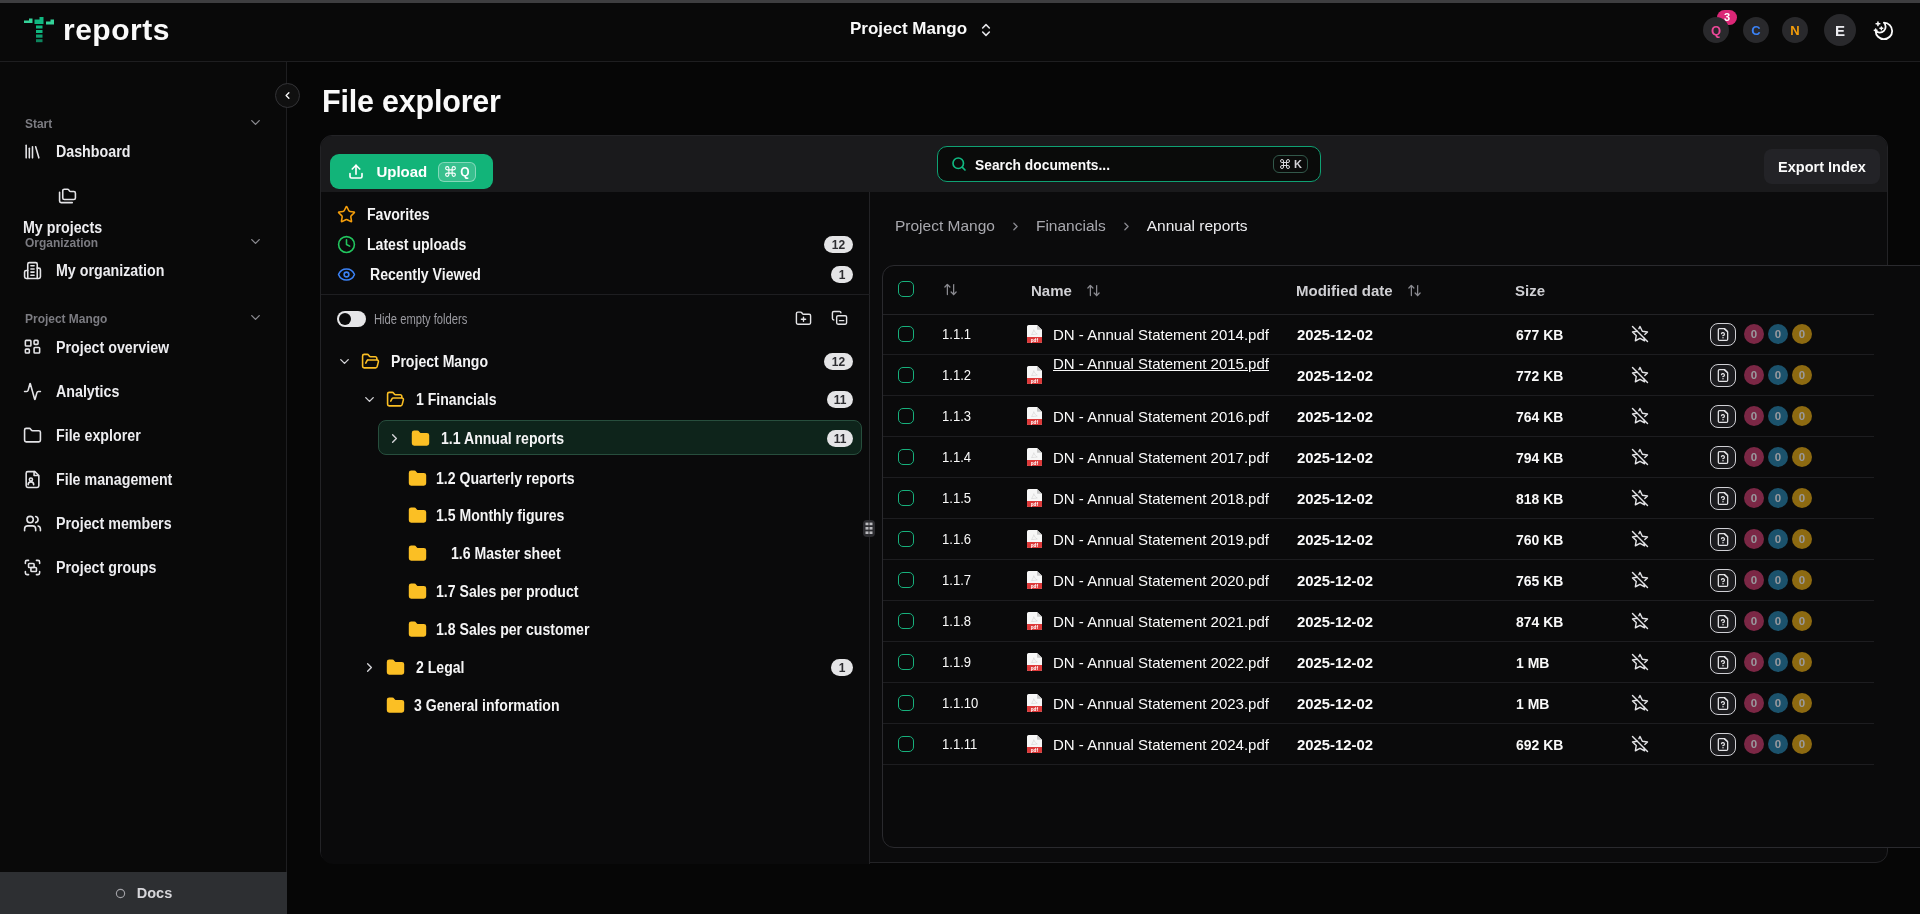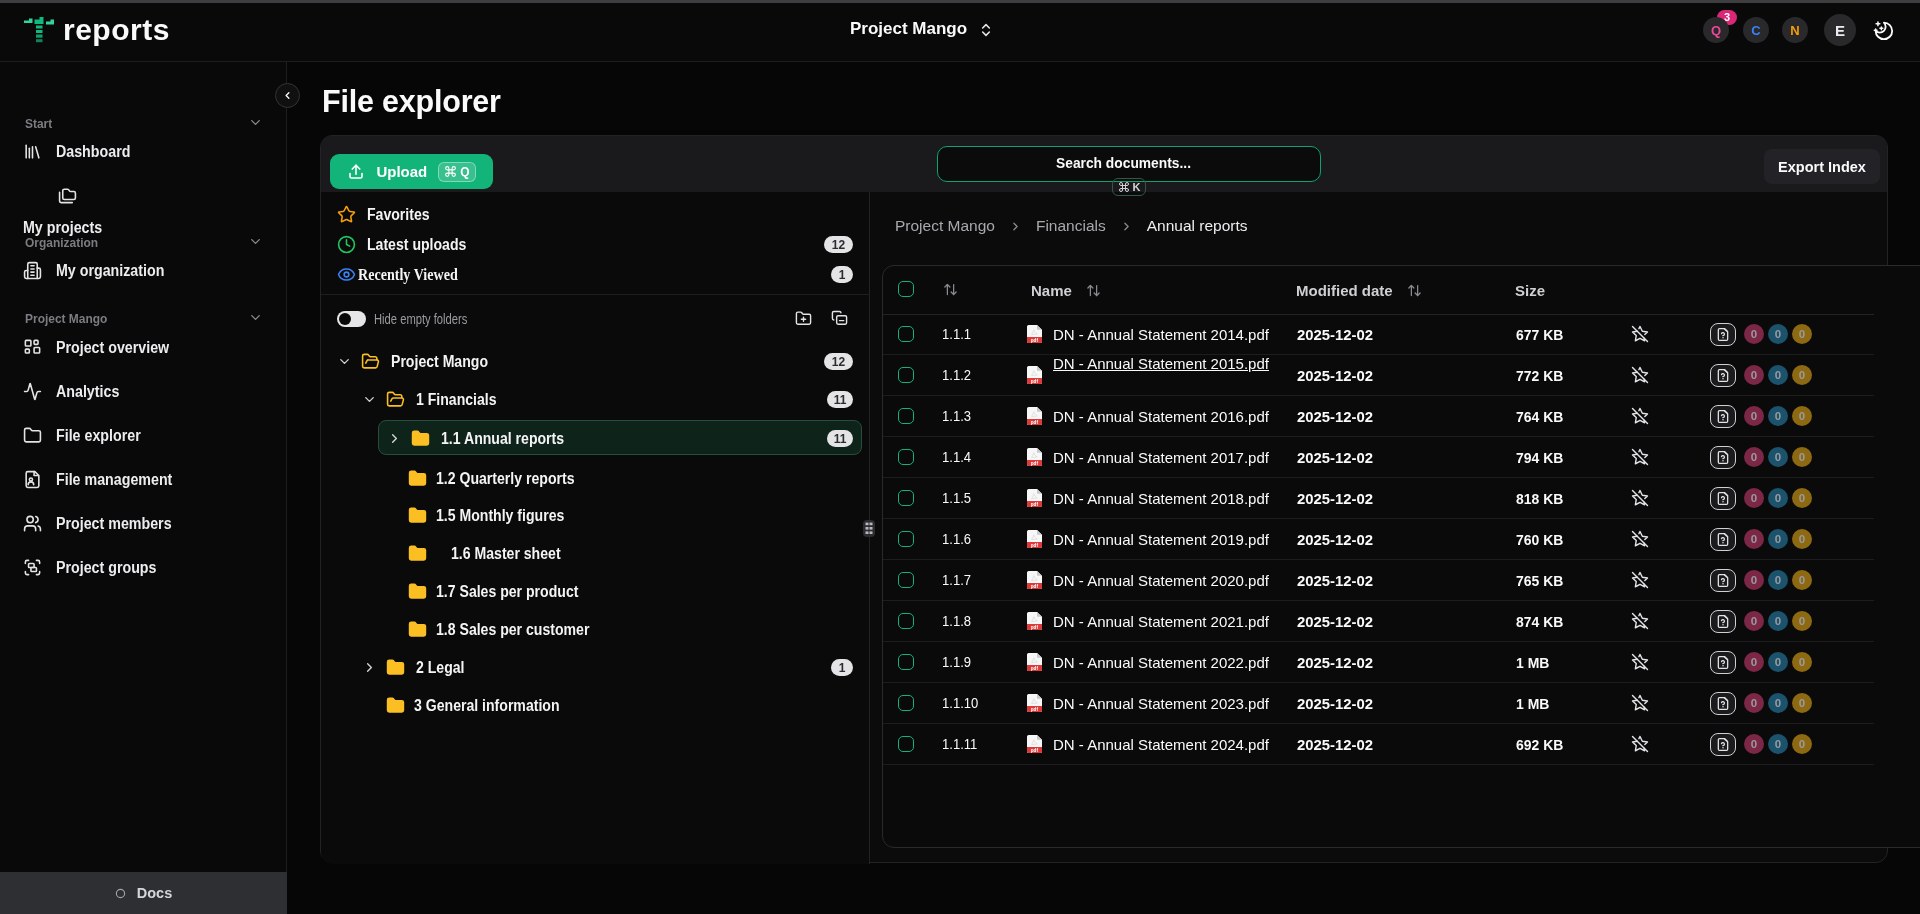--- a/index.html
+++ b/index.html
@@ -42,21 +42,21 @@
   #panel { position:absolute; left:320px; top:135px; width:1568px; height:728px; background:#0b0b0c;
     border:1px solid #232326; border-radius:12px; }
   #toolbar { position:absolute; left:0; top:0; width:1566px; height:56px; background:#1a1a1c;
     border-radius:11px 11px 0 0; }
   #uploadbtn { position:absolute; left:9px; top:18px; width:163px; height:35px; background:#12b479;
     border-radius:9px; display:flex; align-items:center; justify-content:center; gap:11px;
     color:#fff; font-size:15px; font-weight:700; }
   .kbd { background:rgba(255,255,255,.16); border:1px solid rgba(255,255,255,.38); border-radius:6px;
     padding:2px 5px; font-size:12px; font-weight:600; display:flex; align-items:center; gap:3px;}
   #search { position:absolute; left:616px; top:10px; width:384px; height:36px; background:#0a0b0a;
-    border:1px solid #0fa173; border-radius:10px; display:flex; align-items:center; padding:0 12px; gap:7px;flex-direction:column;}
+    border:1px solid #0fa173; border-radius:10px; display:flex; align-items:center; padding:0 12px; gap:7px;}
   #search .ph { color:#fafafa; font-size:15px; font-weight:600; flex:1; transform:scaleX(.92); transform-origin:left center;}
   #search .kbd { background:transparent; border:1px solid #32584a; color:#d4d4d8; }
   #exportbtn { position:absolute; left:1443px; top:13px; width:116px; height:35px; background:#232327;
     border-radius:8px; color:#fafafa; font-size:14.5px; font-weight:600; display:flex; align-items:center; justify-content:center;}
 
   
   #tree { position:absolute; left:0px; top:56px; width:549px; height:672px; background:#0a0a0b;
     border-right:1px solid #232326; border-bottom-left-radius:12px;}
   .trow { position:absolute; display:flex; align-items:center; color:#fafafa;text-align:center; }
   .tlabel { font-size:16px; font-weight:600; color:#f4f4f5; display:inline-block;
@@ -290,21 +290,21 @@
         </svg>
         <span class="tlabel">Favorites</span>
       </div>
     <div class="trow" style="left:16px; top:43px; gap:11px;">
         <svg width="19" height="19" viewBox="0 0 24 24" fill="none" stroke="#22c55e" stroke-width="2" stroke-linecap="round" stroke-linejoin="round">
           <circle cx="12" cy="12" r="10"></circle>
           <path d="M12 6v6l4 2"></path>
         </svg>
         <span class="tlabel">Latest uploads</span>
       </div>
-    <div class="trow" style="left:16px; top:73px; gap:2px;font-family:Liberation Serif, serif;">
+    <div class="trow" style="left:16px; top:73px; gap:14px;">
         <svg width="19" height="19" viewBox="0 0 24 24" fill="none" stroke="#3b82f6" stroke-width="2" stroke-linecap="round" stroke-linejoin="round">
           <path d="M2.062 12.348a1 1 0 0 1 0-.696 10.75 10.75 0 0 1 19.876 0 1 1 0 0 1 0 .696 10.75 10.75 0 0 1-19.876 0"></path>
           <circle cx="12" cy="12" r="3"></circle>
         </svg>
         <span class="tlabel">Recently Viewed</span>
       </div>
     <div class="badge" style="left:503px; top:44px; width:29px;">12</div>
     <div class="badge" style="left:510px; top:74px; width:22px;">1</div>
     <div class="divline" style="top:102px;"></div>
     <div id="toggle">

